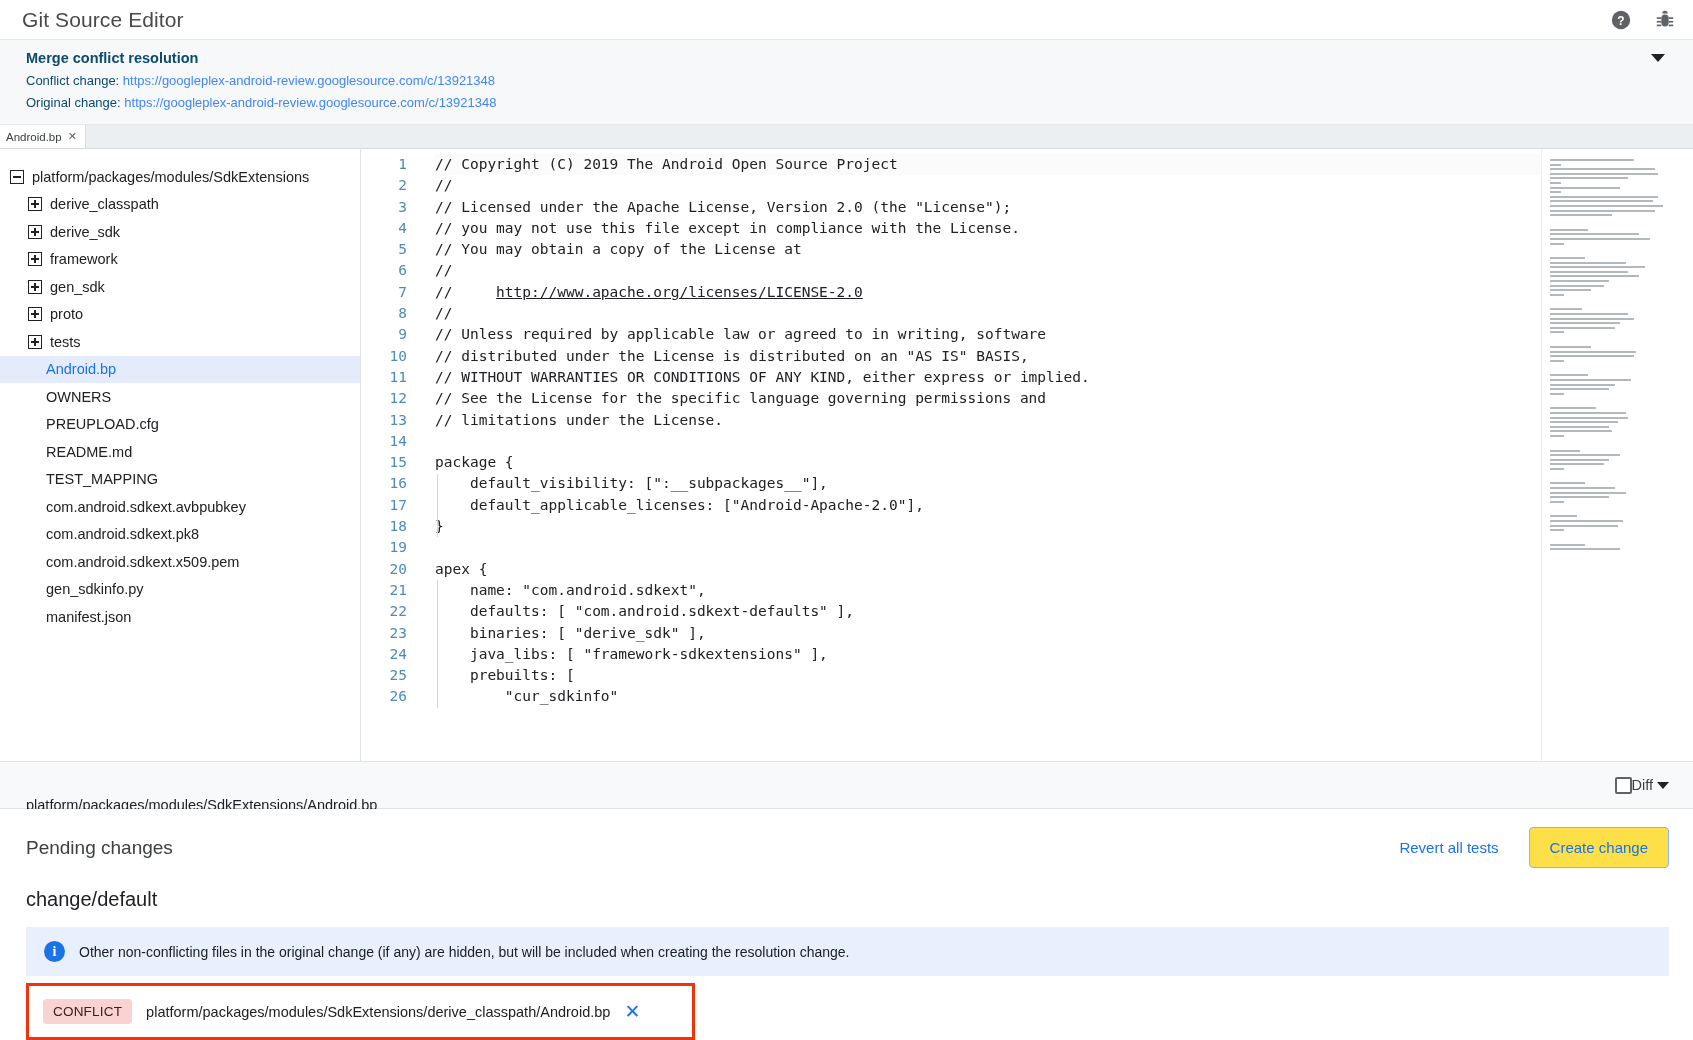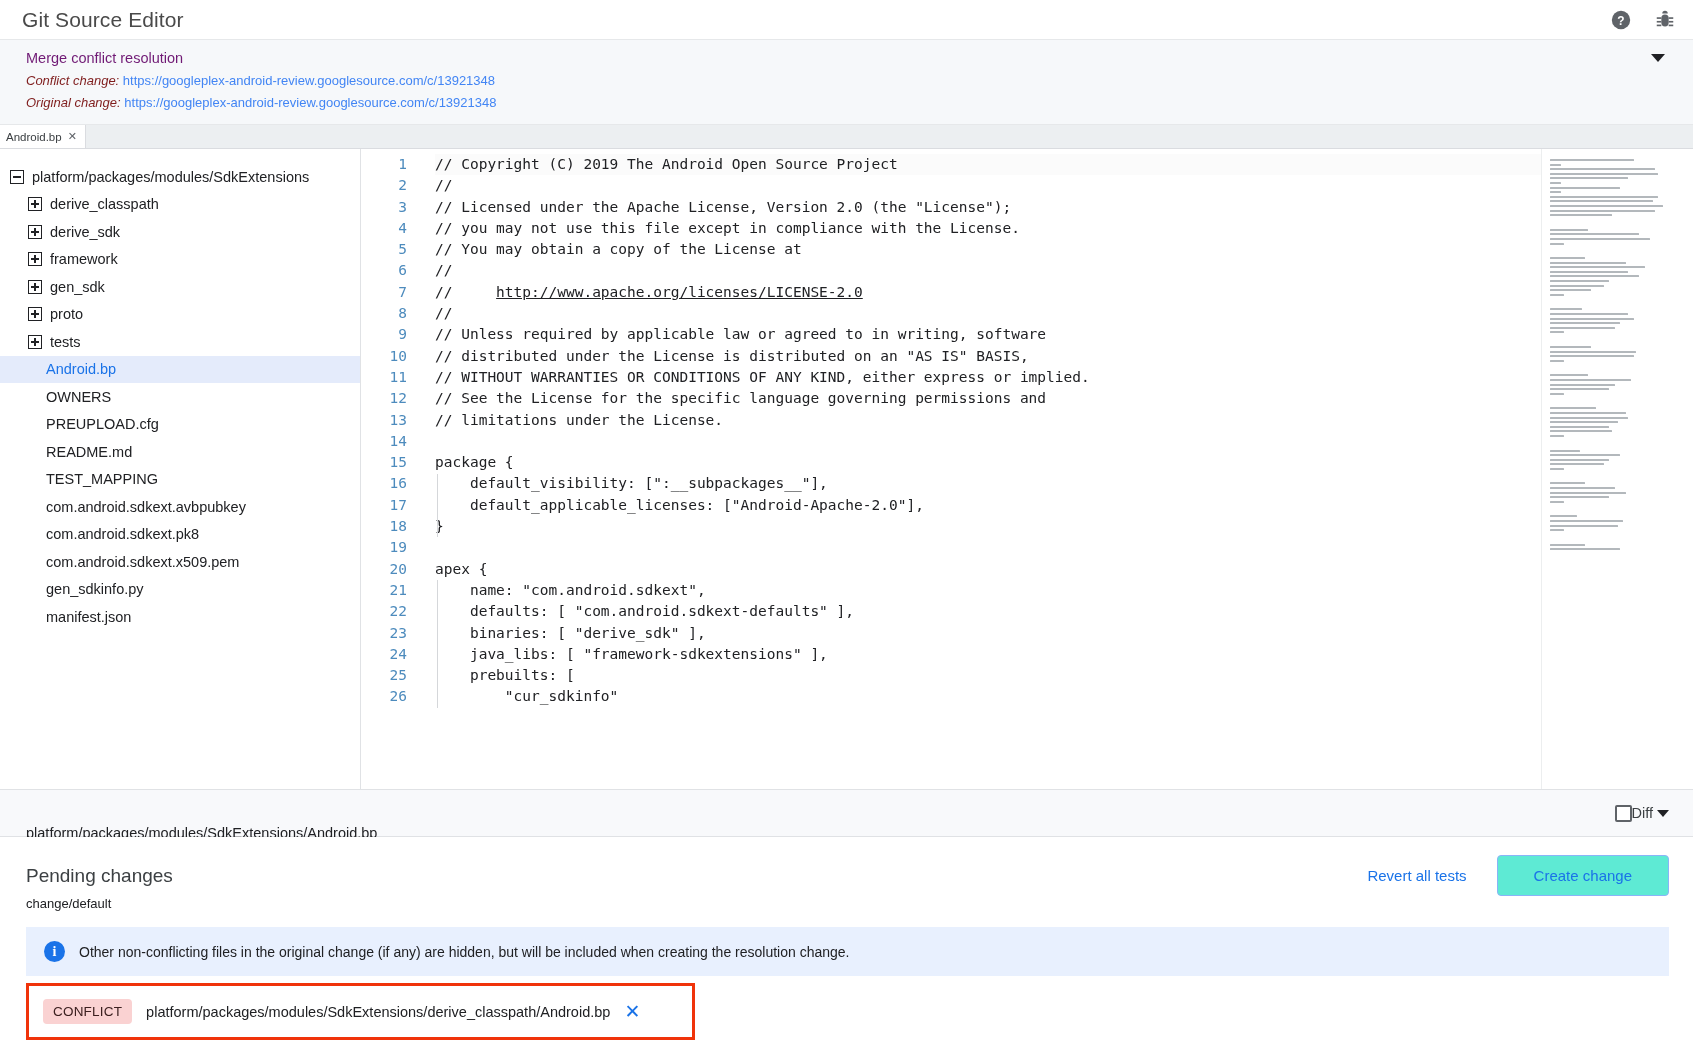--- a/index.html
+++ b/index.html
@@ -31,23 +31,23 @@
   }
 
   
   .merge-banner {
     background: #f6f8fa;
     border-bottom: 1px solid #e6e8ea;
     padding: 10px 16px 12px 26px;
     position: relative;
     min-height: 85px;
   }
-  .merge-title { font-size: 14.5px; color: #701a75; margin-bottom: 7px; }
+  .merge-title { font-size: 14.5px; color: #0c4a6e; margin-bottom: 7px; font-weight: bold; }
   .merge-row { font-size: 13px; color: #3c4043; margin-top: 6px; line-height: 1.25; }
-  .merge-row .lbl { color: #7f1d1d; font-style: italic; }
+  .merge-row .lbl { color: #0c4a6e; }
   .merge-row a { color: #4285f4; text-decoration: none; }
   .banner-caret {
     position: absolute; right: 28px; top: 14px;
     width: 0; height: 0;
     border-left: 7px solid transparent;
     border-right: 7px solid transparent;
     border-top: 8px solid #202124;
     cursor: pointer;
   }
 
@@ -195,26 +195,26 @@
   .pending-head { display: flex; align-items: center; }
   .pending-title { font-size: 19px; color: #3c4043; flex: 1; }
   .link-btn {
     font-size: 15px; color: #1a73e8;
     background: none; border: none;
     font-family: inherit; cursor: pointer;
     padding: 8px 14px;
   }
   .outline-btn {
     font-size: 15px; color: #1a73e8;
-    background: #5eead4;
+    background: #fde047;
     border: 1px solid #8ab4f8; border-radius: 4px;
     font-family: inherit; cursor: pointer;
-    padding: 11px 36px; margin-left: 16px;
-  }
-  .change-default { font-size: 13px; color: #202124; }
+    padding: 11px 20px; margin-left: 16px;
+  }
+  .change-default { font-size: 20px; color: #202124; margin-top: 20px; }
 
   .info-banner {
     margin-top: 16px;
     background: #e8f0fe;
     display: flex; align-items: center; gap: 14px;
     padding: 14px 18px;
     font-size: 14px; color: #202124;
   }
   .info-icon {
     width: 21px; height: 21px; min-width: 21px;

